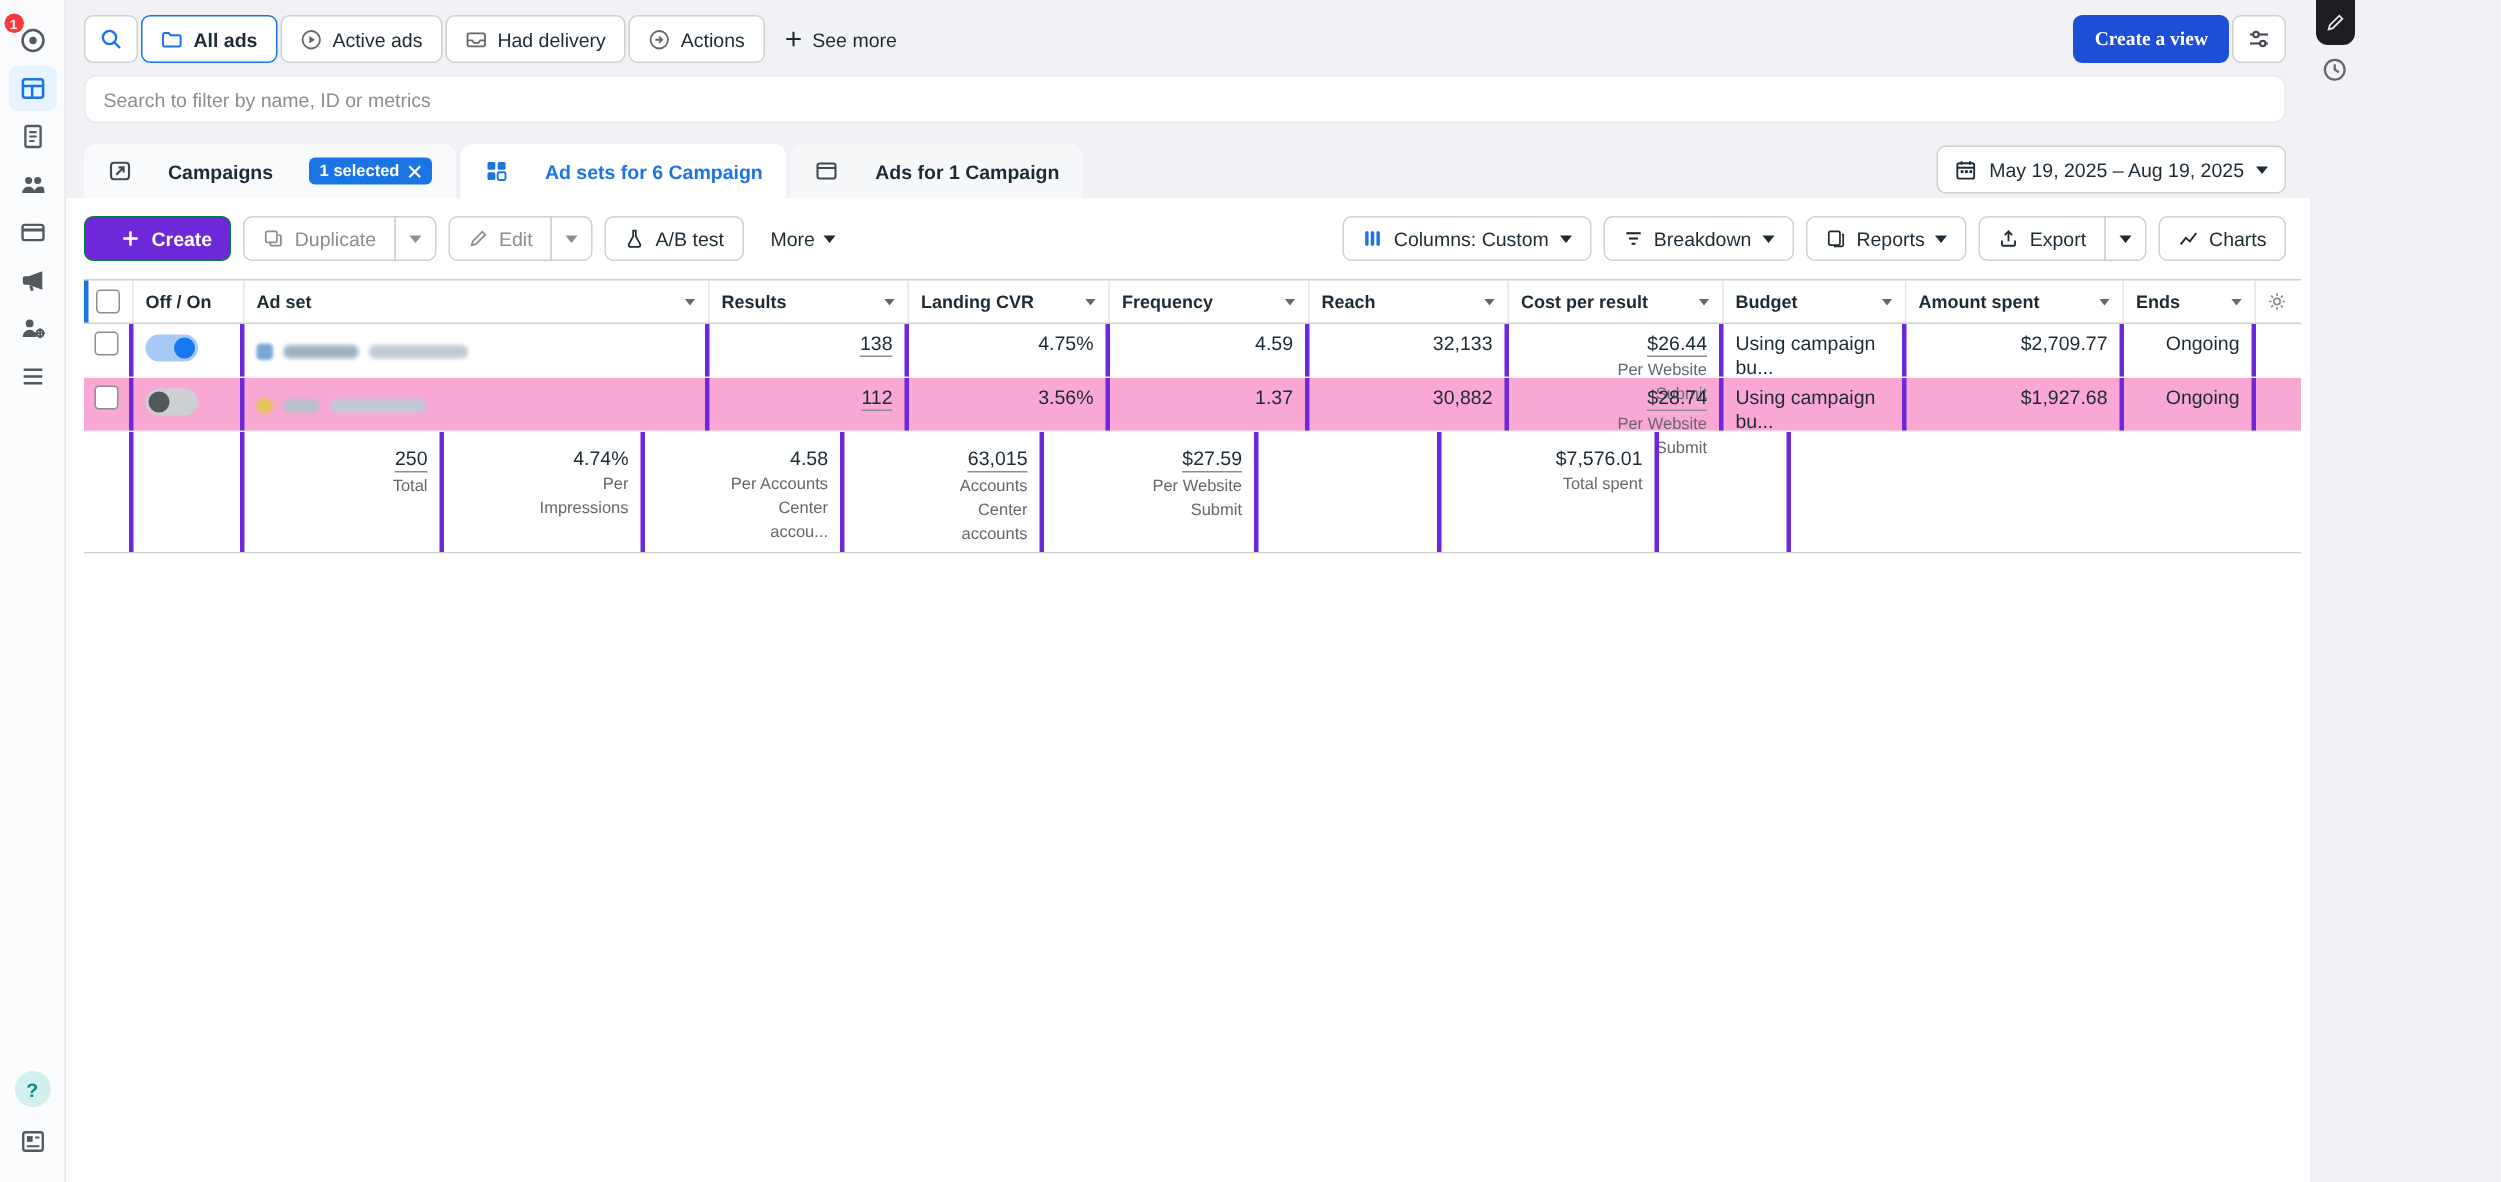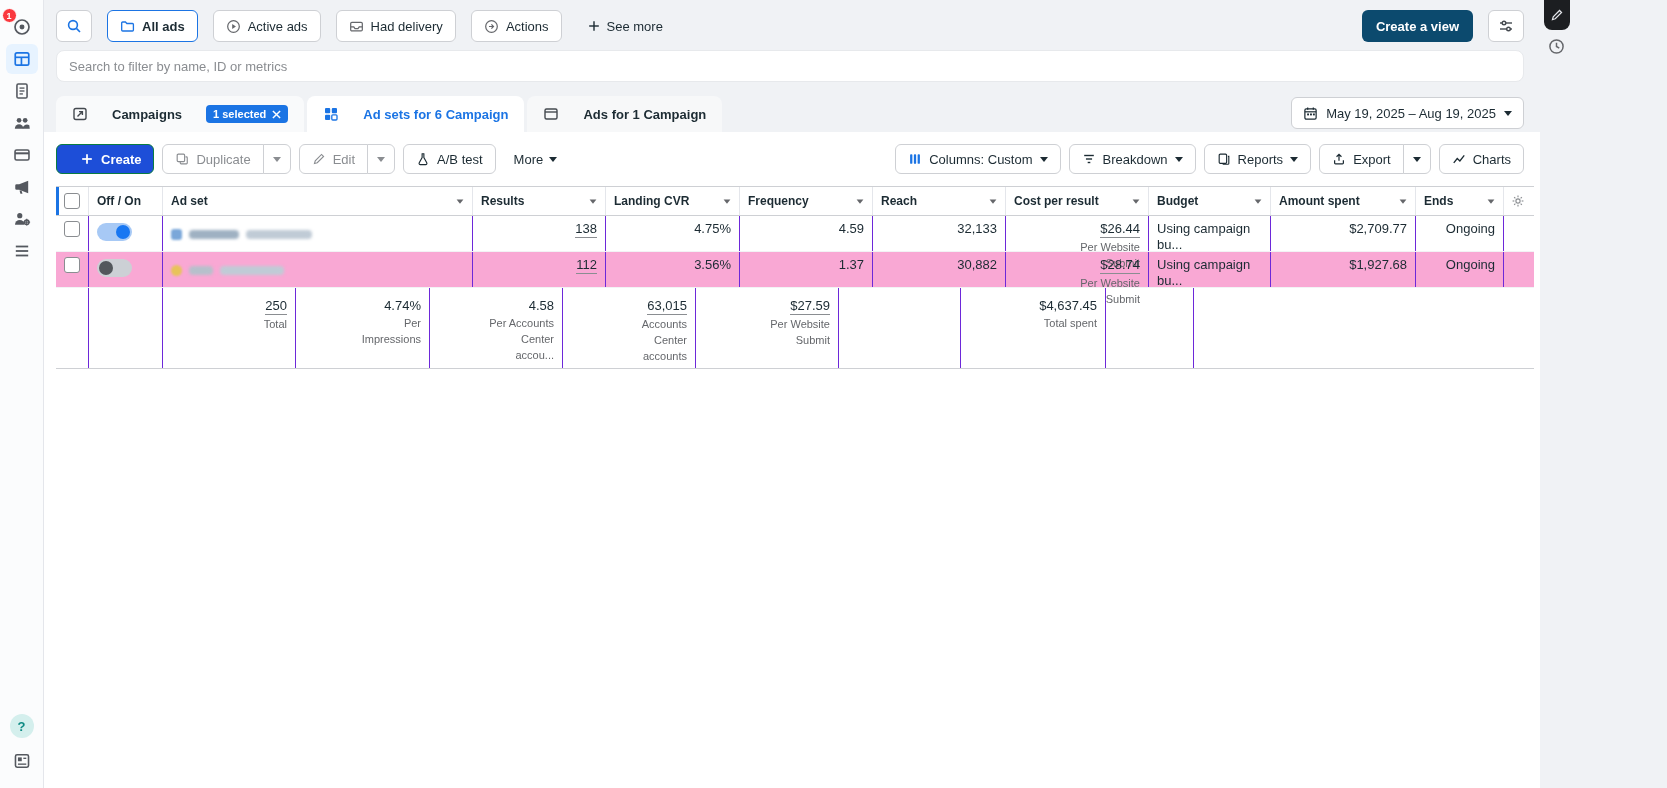--- a/index.html
+++ b/index.html
@@ -25,34 +25,34 @@
   .right-rail { width:127px; flex:0 0 127px; background:#f0f2f5; position:relative; }
   .flyout-dark { position:absolute; left:4px; top:0; width:26px; height:30px; background:#1c1e21;
     border-radius:0 0 8px 8px; display:flex; align-items:center; justify-content:center; color:#e4e6eb; cursor:pointer; }
   .flyout-dark svg { width:14px; height:14px; }
   .clock-btn { position:absolute; left:8px; top:38px; color:#65676b; cursor:pointer; }
   .clock-btn svg { width:17px; height:17px; }
 
   
   .main { flex:1; min-width:0; display:flex; flex-direction:column; }
 
-  .filter-bar { display:flex; align-items:flex-start; gap:15px; padding:10px 16px 8px 12px; }
+  .filter-bar { display:flex; align-items:flex-start; gap:2px; padding:10px 16px 8px 12px; }
   .icon-btn { height:32px; width:36px; background:#fff; border:1px solid #ced0d4; border-radius:6px;
     display:flex; align-items:center; justify-content:center; cursor:pointer; }
   .icon-btn svg { width:16px; height:16px; }
   .pill { height:32px; background:#fff; border:1px solid #ced0d4; border-radius:6px; display:flex;
     align-items:center; gap:7px; padding:0 12px; cursor:pointer; color:#1c2b33; white-space:nowrap; }
   .pill svg { width:15px; height:15px; color:#65676b; }
   .pill.selected { border:1px solid #1b74e4; font-weight:bold; }
   .pill.selected svg { color:#1b74e4; }
   .text-btn { display:flex; align-items:center; gap:6px; padding:0 10px; height:32px; border:none;
     background:transparent; cursor:pointer; font-size:13px; color:#1c2b33; white-space:nowrap; }
   .text-btn svg { width:14px; height:14px; }
-  .primary-btn { margin-left:auto; height:32px; background:#0c4a6e; color:#fff; border:none;
-    border-radius:6px; padding:0 14px; font-size:13px; font-weight:bold; cursor:pointer; white-space:nowrap; }
+  .primary-btn { margin-left:auto; height:32px; background:#1d4ed8; color:#fff; border:none;
+    border-radius:6px; padding:0 14px; font-size:13px; font-weight:bold; cursor:pointer; white-space:nowrap;font-family:Liberation Serif, serif; }
 
   .search-row { padding:0 16px 10px 12px; }
   .search-input { width:100%; height:32px; background:#fff; border:1px solid #e7e9ec; border-radius:8px;
     padding:0 12px; font-size:13px; color:#1c2b33; outline:none; font-family:inherit; }
   .search-input::placeholder { color:#8a8d91; }
 
   
   .tabs-row { display:flex; align-items:flex-end; gap:3px; padding:4px 16px 0 12px; }
   .tab { height:36px; display:flex; align-items:center; gap:24px; padding:0 16px; border-radius:8px 8px 0 0;
     cursor:pointer; font-weight:bold; white-space:nowrap; }
@@ -69,37 +69,37 @@
 
   .chev { width:0; height:0; border-left:4px solid transparent; border-right:4px solid transparent;
     border-top:5px solid currentColor; display:inline-block; margin-top:1px; }
 
   
   .content { background:#fff; flex:1; display:flex; flex-direction:column; min-height:0; }
   .toolbar { display:flex; align-items:center; gap:8px; padding:12px 16px 12px 12px; }
   .btn { height:30px; background:#fff; border:1px solid #ced0d4; border-radius:6px; display:flex;
     align-items:center; gap:7px; padding:0 12px; font-size:13px; cursor:pointer; color:#1c2b33; white-space:nowrap; }
   .btn svg { width:14px; height:14px; }
-  .btn.green { background:#1d4ed8; border-color:#0a7c42; color:#fff; font-weight:bold;padding-left:23px; }
+  .btn.green { background:#6d28d9; border-color:#0a7c42; color:#fff; font-weight:bold;padding-left:23px; }
   .btn.dim { color:#8a8d91; }
   .btn.dim svg { color:#8a8d91; }
   .split-main { border-radius:6px 0 0 6px; }
   .split-chev { border-radius:0 6px 6px 0; margin-left:-9px; padding:0 9px; }
   .toolbar-right { margin-left:auto; display:flex; align-items:center; gap:8px; }
 
   
   .table { padding-left:12px; }
   .thead, .trow, .tsummary { display:flex; width:1478px; background:#fff; }
   .thead { height:30px; border-top:1px solid #ced0d4; border-bottom:1px solid #ced0d4;
     font-weight:bold; font-size:12px; position:relative; }
   .thead::before { content:''; position:absolute; left:0; top:0; bottom:0; width:3px; background:#1b74e4; }
   .th { display:flex; align-items:center; justify-content:space-between; padding:0 8px;
     border-right:1px solid #e4e6eb; cursor:pointer; }
   .th .chev { border-top-color:#65676b; transform:scale(.85); }
-  .td { padding:5px 8px 4px; border-right:1px solid #6d28d9; display:flex; flex-direction:column; line-height:16px; }
+  .td { padding:5px 8px 4px; border-right:3px solid #6d28d9; display:flex; flex-direction:column; line-height:16px; }
   .trow { height:36px; border-bottom:1px solid #f2f3f5; }
   .trow.alt { background:#f9a8d4; }
   .num { align-items:flex-end; text-align:right; }
   .left { align-items:flex-start; }
   .sub { font-size:11px; color:#65676b; margin-top:1px;padding-left:48px; }
   .metric-link { border-bottom:1px solid #8a8d91; padding-bottom:0; cursor:pointer; }
   .tsummary { min-height:62px; border-bottom:1px solid #ced0d4; }
   .tsummary .td { padding-top:10px; }
 
   .c-check  { width:33px;  flex:0 0 33px;  align-items:center; }
@@ -563,21 +563,21 @@
           <div class="td c-reach num">
             <span class="metric-link">63,015</span>
             <span class="sub">Accounts Center accounts</span>
           </div>
           <div class="td c-cost num">
             <span class="metric-link">$27.59</span>
             <span class="sub">Per Website Submit</span>
           </div>
           <div class="td c-budget"></div>
           <div class="td c-spent num">
-            <span>$4,637.45</span>
+            <span>$7,576.01</span>
             <span class="sub">Total spent</span>
           </div>
           <div class="td c-ends"></div>
           <div class="td c-gear"></div>
         </div>
       </div>
 
       <div class="table-rest"></div>
     </div>
   </div>

